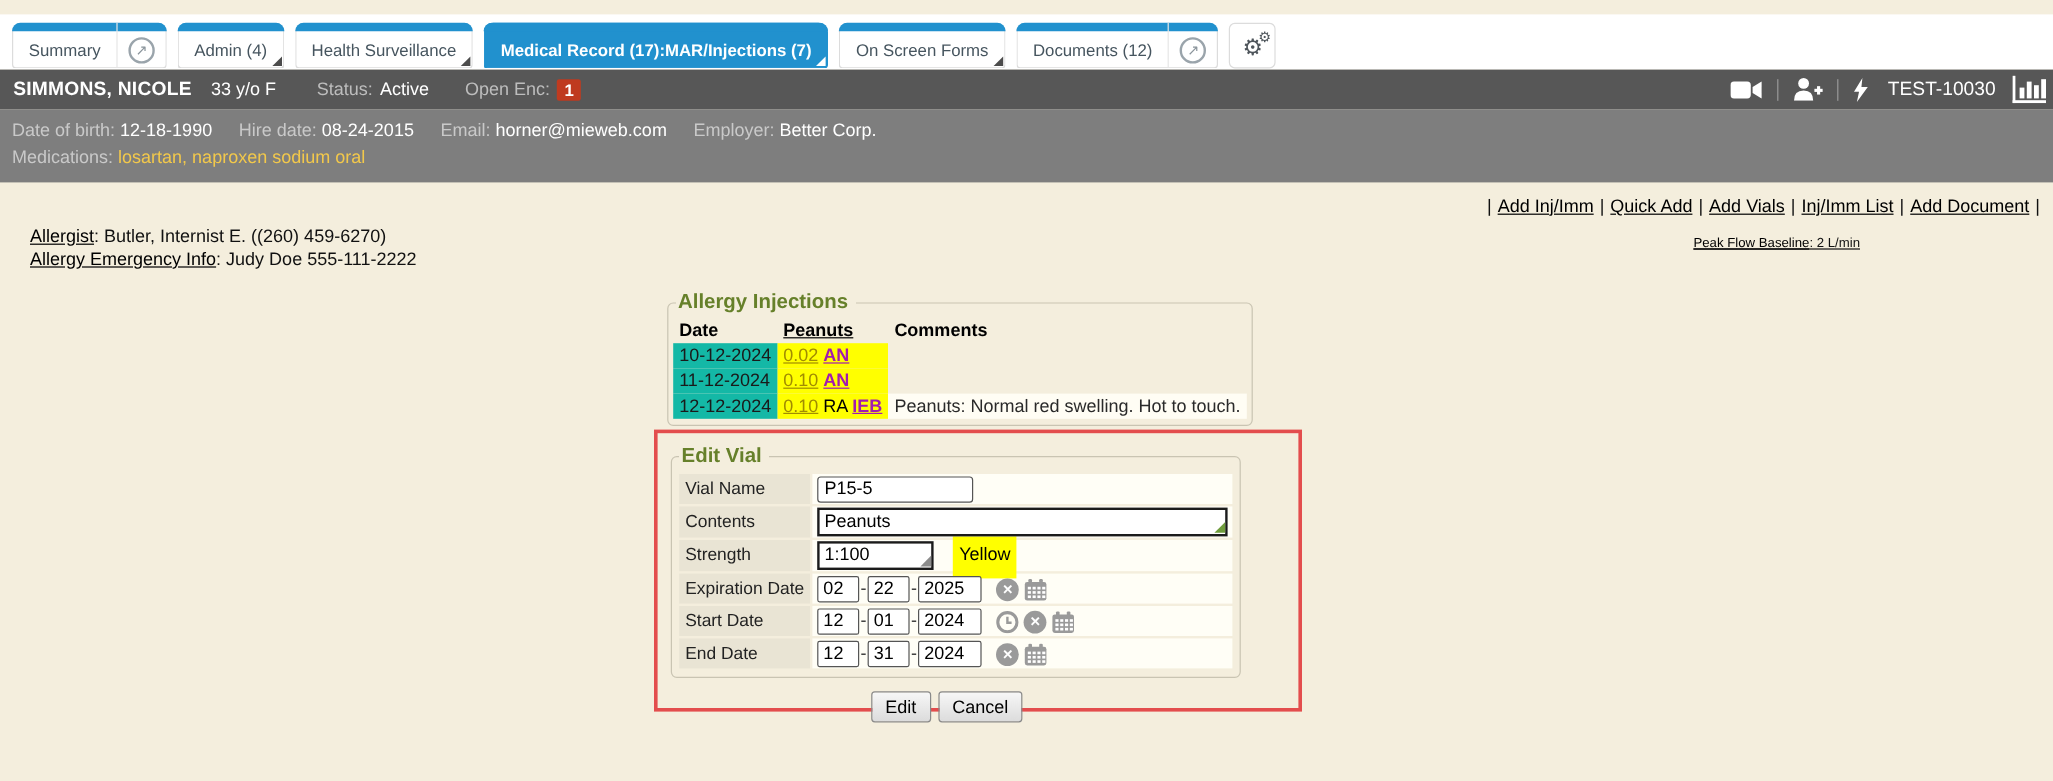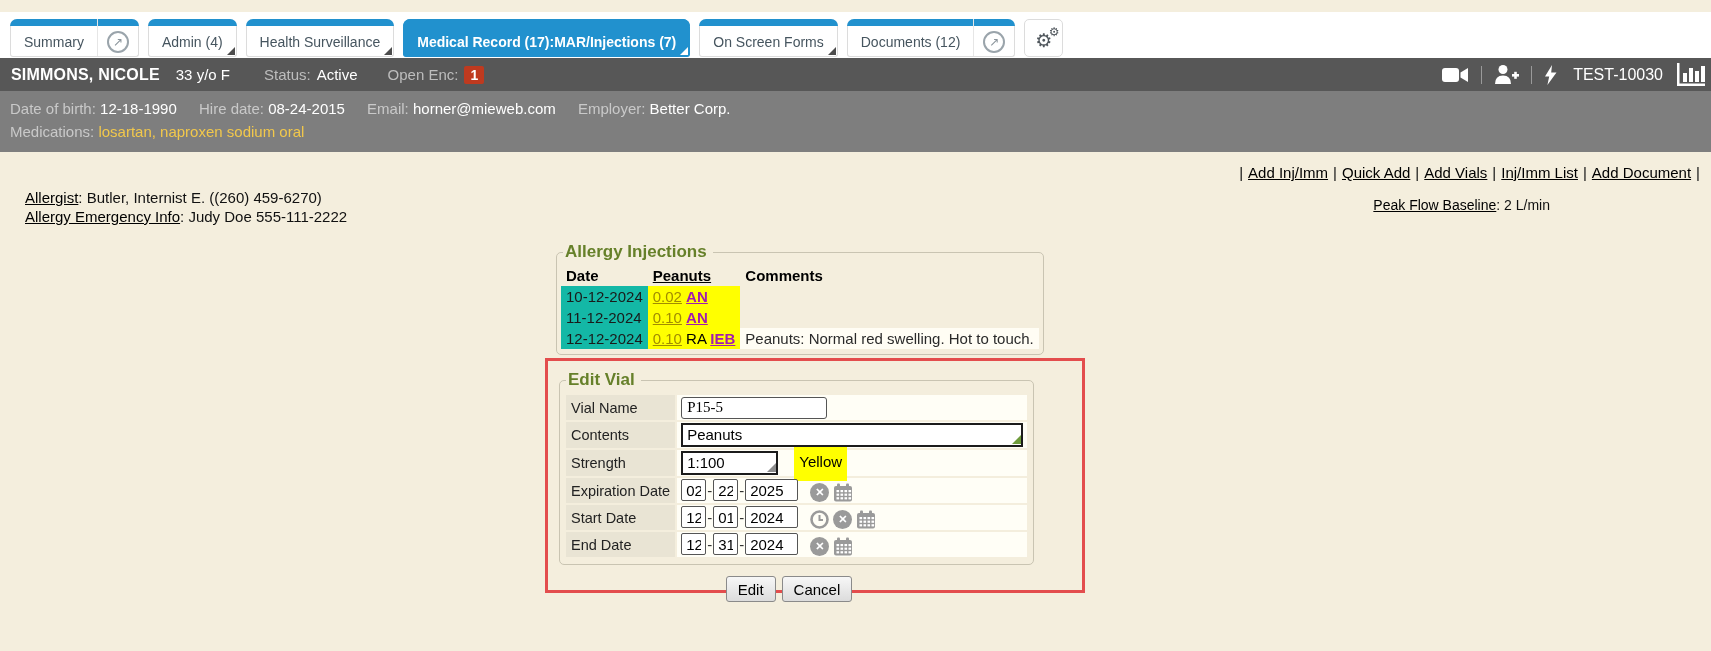--- a/index.html
+++ b/index.html
@@ -52,21 +52,21 @@
   .i-val { color:#fff; margin-right:18px; }
   .i-meds { color:#f2c84b; }
 
   
   .content { position:relative; height:523px; }
   a { color:#000; text-decoration:underline; cursor:pointer; }
 
   .action-links { position:absolute; top:12px; right:6px; font-size:15px; color:#111; white-space:nowrap; }
   .action-links .sep { margin:0 5px; }
   .allergist-block { position:absolute; top:36px; left:25px; font-size:15px; line-height:19px; color:#111; }
-  .peak-flow { position:absolute; top:45px; right:161px; font-size:14px; color:#111; }
+  .peak-flow { position:absolute; top:45px; right:161px; font-size:11px; color:#111;text-decoration:underline; }
 
   .fs { border:1px solid #c9c4b2; border-radius:5px; padding:3px 4px 5px; }
   .fs legend { color:#66802a; font-weight:bold; font-size:17px; padding:0 6px 0 2px; margin-left:2px; }
 
   .allergy-fs { position:absolute; top:90px; left:556px; width:462px; }
   .allergy-table { width:100%; border-collapse:collapse; font-size:15px; }
   .allergy-table th { text-align:left; font-weight:bold; padding:2px 5px; color:#000; white-space:nowrap; }
   .allergy-table td { padding:2px 5px; white-space:nowrap; vertical-align:top; }
   .cell-date { background:#14b8a6; width:90px; color:#1a1a1a; }
   .cell-dose { background:#ffff00; width:96px; }
@@ -76,34 +76,34 @@
   .code-link { color:#a21caf; font-weight:bold; }
   .code-plain { color:#000; }
 
   .red-box { position:absolute; top:206px; left:545px; width:540px;
              border:3px solid #e34d4d; padding:9px 8px 0; }
   .vial-fs { width:460px; margin-left:3px; }
   .vial-table { width:100%; border-collapse:separate; border-spacing:2px; font-size:15px; }
   .vial-table td { height:25px; vertical-align:middle; }
   .lbl { background:#e9e4d4; width:106px; padding:2px 5px; color:#222; font-size:14.5px; white-space:nowrap; }
   .val { background:#fffef6; padding:1px 4px; white-space:nowrap; }
-  .txt-input { font-family:Liberation Serif, serif; font-size:15px; border:1px solid #555;
-             border-radius:3px; padding:1px 5px; height:22px; width:146px; background:#fff; color:#000; }
+  .txt-input { font-family:Liberation Sans, sans-serif; font-size:15px; border:1px solid #555;
+             border-radius:3px; padding:1px 5px; height:22px; width:130px; background:#fff; color:#000; }
   .ta-wrap { position:relative; display:inline-block; vertical-align:middle; }
   .ta { font-family:"Liberation Sans", sans-serif; font-size:15px; border:2px solid #1b1b1b;
              padding:1px 4px; height:24px; resize:none; overflow:hidden; background:#fff; color:#000; display:block; }
   .ta-wide { width:342px; }
   .ta-small { width:97px; }
   .grip { position:absolute; right:2px; bottom:3px; width:0; height:0;
              border-left:9px solid transparent; border-bottom:9px solid #8c8c8c; }
   .grip.green { border-bottom-color:#6f9c3c; }
   .note-yellow { background:#ffff00; color:#000000; padding:11px 5px; margin-left:12px; font-size:15px; }
   .d-in { font-family:"Liberation Sans", sans-serif; font-size:15px; border:1px solid #555;
              border-radius:2px; padding:1px 4px; height:22px; background:#fff; color:#000; }
-  .d-mm, .d-dd { width:25px; }
+  .d-mm, .d-dd { width:35px; }
   .d-yy { width:53px; }
   .d-sep { margin:0 1px; color:#333; }
   .date-icons { display:inline-flex; align-items:center; gap:4px; margin-left:8px; vertical-align:middle; }
   .icon-clear { width:19px; height:19px; background:#9a9a9a; border-radius:50%; color:#fff;
              font-size:11px; font-weight:bold; display:inline-flex; align-items:center; justify-content:center;
              cursor:pointer; }
   .date-icons svg { display:block; cursor:pointer; }
 
   .btn-row { width:460px; margin:11px 0 -12px 3px; display:flex; justify-content:center; gap:6px;
              position:relative; z-index:2; }

